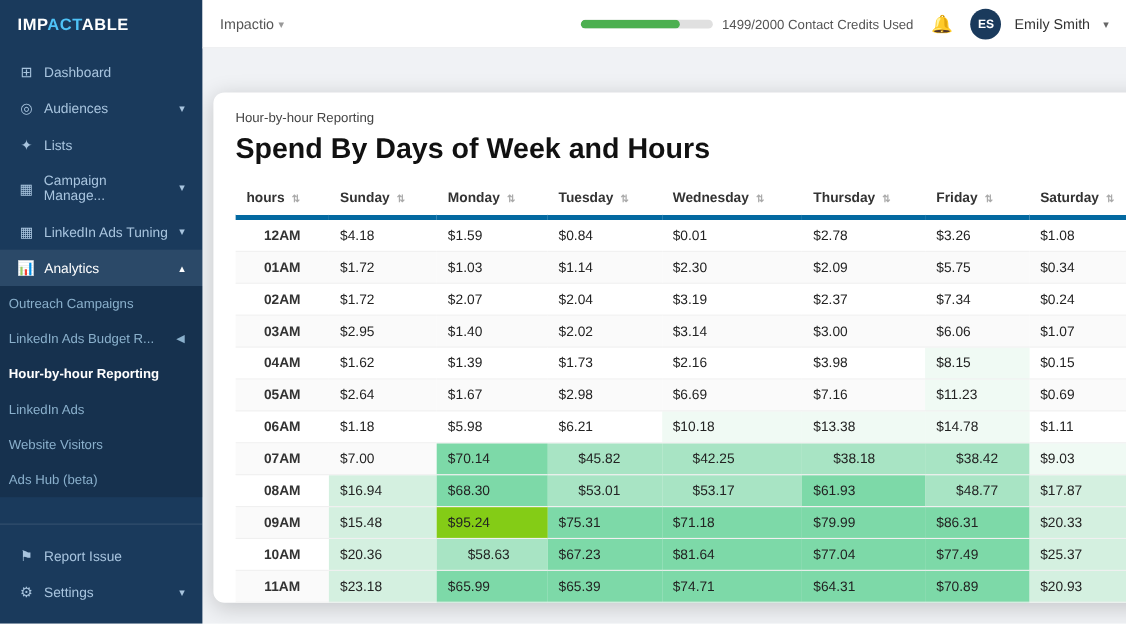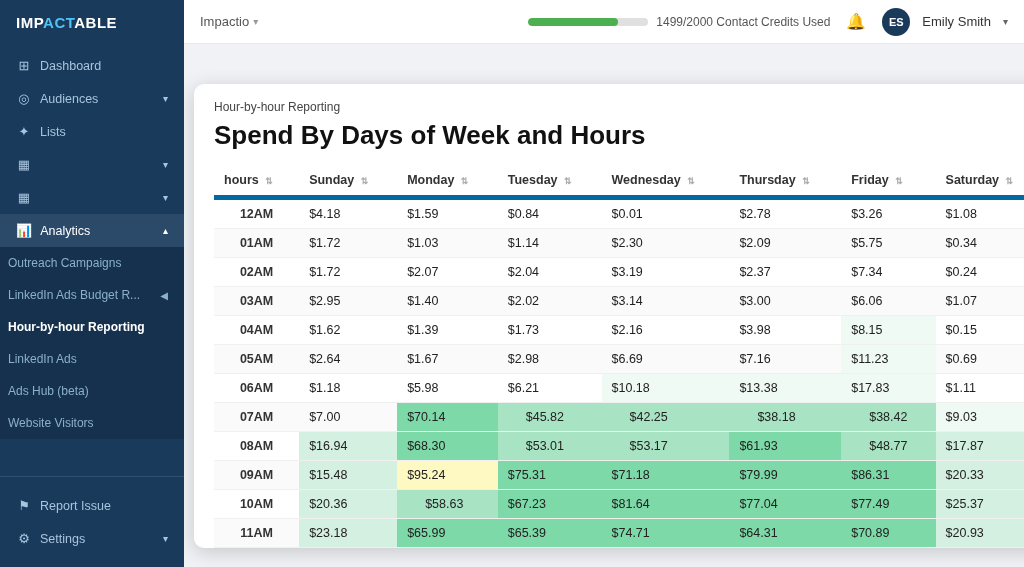--- a/index.html
+++ b/index.html
@@ -54,21 +54,21 @@
     tbody tr:nth-child(even) { background: #fafafa; }
     tbody td { padding: 7px 10px; color: #222; white-space: nowrap; border-bottom: 1px solid #f0f0f0; }
     tbody td:first-child { color: #333; font-weight: 700; text-align: center; }
 
     
     .cell-l0 { background: transparent; }
     .cell-l1 { background: #f0faf4; }
     .cell-l2 { background: #d4f0e0; }
     .cell-l3 { background: #a8e4c4; padding-left: 28px; }
     .cell-l4 { background: #7dd9a8; }
-    .cell-l5 { background: #fef9c3; }
+    .cell-l5 { background: #84cc16; }
   </style>
 </head>
 <body>
 
 <div class="sidebar">
   <div class="sidebar-logo">
     IMP<span>ACT</span>ABLE
   </div>
   <div class="sidebar-nav">
     <div class="sidebar-item">
@@ -79,24 +79,26 @@
       <span class="icon">◎</span>
       <span>Audiences</span>
       <span class="chevron">▾</span>
     </div>
     <div class="sidebar-item">
       <span class="icon">✦</span>
       <span>Lists</span>
     </div>
     <div class="sidebar-item">
       <span class="icon">▦</span>
+      <span>Campaign Manage...</span>
       <span class="chevron">▾</span>
     </div>
     <div class="sidebar-item">
       <span class="icon">▦</span>
+      <span>LinkedIn Ads Tuning</span>
       <span class="chevron">▾</span>
     </div>
 
     <div class="sidebar-analytics-header">
       <span class="icon">📊</span>
       <span>Analytics</span>
       <span class="chevron">▴</span>
     </div>
     <div class="sidebar-sub">
       <div class="sidebar-item">
@@ -106,24 +108,24 @@
         <span>LinkedIn Ads Budget R...</span>
         <span class="chevron" style="margin-left:auto;font-size:10px;">◀</span>
       </div>
       <div class="sidebar-item active-sub" style="color:white;font-weight:600;">
         <span>Hour-by-hour Reporting</span>
       </div>
       <div class="sidebar-item">
         <span>LinkedIn Ads</span>
       </div>
       <div class="sidebar-item">
+        <span>Website Visitors</span>
+      </div>
+      <div class="sidebar-item">
         <span>Ads Hub (beta)</span>
-      </div>
-      <div class="sidebar-item">
-        <span>Website Visitors</span>
       </div>
     </div>
   </div>
   <div class="sidebar-footer">
     <div class="sidebar-item">
       <span class="icon">⚑</span>
       <span>Report Issue</span>
     </div>
     <div class="sidebar-item">
       <span class="icon">⚙</span>
@@ -236,21 +238,21 @@
                 <td class="cell-l1">$11.23</td>
                 <td class="cell-l0">$0.69</td>
               </tr>
               <tr>
                 <td>06AM</td>
                 <td class="cell-l0">$1.18</td>
                 <td class="cell-l0">$5.98</td>
                 <td class="cell-l0">$6.21</td>
                 <td class="cell-l1">$10.18</td>
                 <td class="cell-l1">$13.38</td>
-                <td class="cell-l1">$17.83</td>
+                <td class="cell-l1">$14.78</td>
                 <td class="cell-l0">$1.11</td>
               </tr>
               <tr>
                 <td>07AM</td>
                 <td class="cell-l0">$7.00</td>
                 <td class="cell-l4">$70.14</td>
                 <td class="cell-l3">$45.82</td>
                 <td class="cell-l3">$42.25</td>
                 <td class="cell-l3">$38.18</td>
                 <td class="cell-l3">$38.42</td>

